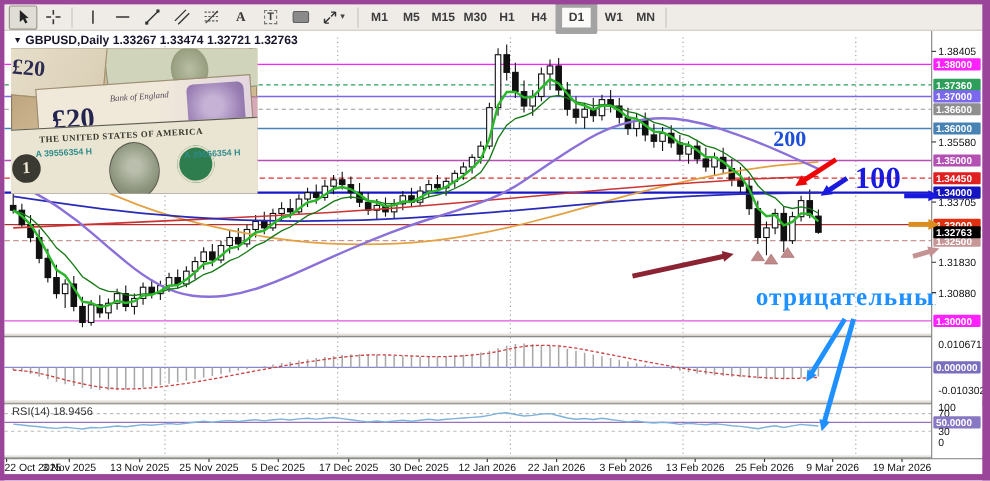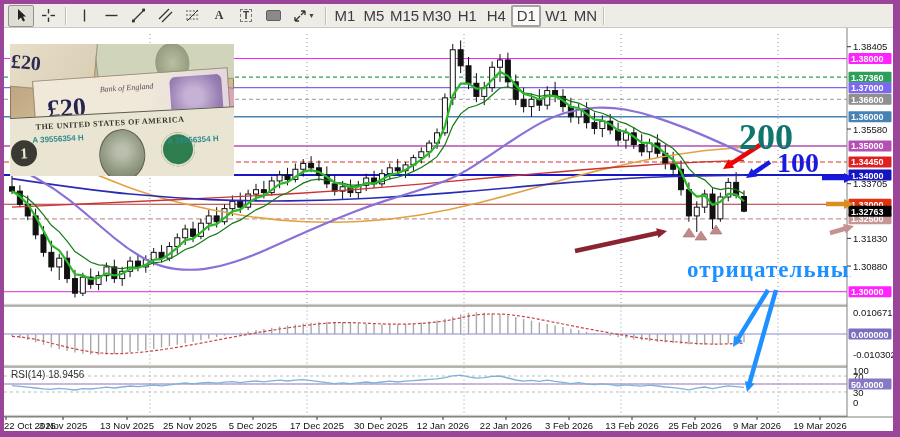--- a/index.html
+++ b/index.html
@@ -12,34 +12,34 @@
   #frame-bottom{left:0;top:431px;width:900px;height:6px;}
   
   .toolbar{position:absolute;left:4px;top:4px;width:889px;height:24px;background:#efece8;
            border-bottom:1px solid #cdc9c1;display:flex;align-items:center;gap:1px;
            padding:0 0 0 4px;box-sizing:border-box;z-index:10;}
   .tbtn{width:24px;height:20px;display:flex;align-items:center;justify-content:center;
         border:1px solid transparent;border-radius:2px;color:#3a3a3a;}
   .tbtn.active{background:#e0ddd7;border:1px solid #979389;}
   .tsep{width:1px;height:18px;background:#c2beb5;border-right:1px solid #fbfaf8;margin:0 3px;}
   .tfbtn{min-width:26px;height:18px;display:flex;align-items:center;justify-content:center;
-         font-size:15px;font-weight:normal;color:#3c3c3c;border:1px solid transparent;border-radius:2px;}
-  .tfbtn.active{background:#fbfaf8;border:2px solid #a3a3a3;}
+         font-size:11px;font-weight:bold;color:#3c3c3c;border:1px solid transparent;border-radius:2px;}
+  .tfbtn.active{background:#fbfaf8;border:6px solid #a3a3a3;}
   .glyphA{font-size:12px;font-weight:bold;font-family:"Liberation Serif",serif;}
   .glyphT{font-size:10px;font-weight:bold;border:1px dashed #777;padding:0 2px;line-height:11px;}
   .shapesGlyph{width:13px;height:9px;background:#8a8a8a;border:1px solid #5f5f5f;border-radius:2px;}
   .caret{font-size:7px;margin-left:1px;color:#444;}
   
   .overlay{position:absolute;z-index:5;pointer-events:none;white-space:nowrap;}
   #chart-title{left:12px;top:31px;font-size:11px;font-weight:bold;color:#14142a;}
   #chart-title .num{font-weight:bold;}
   #macd-label{left:11px;top:307px;font-size:10px;color:#333;}
   #rsi-label{left:11px;top:369px;font-size:10px;color:#333;}
   .ann{font-family:"Liberation Serif",serif;font-weight:bold;z-index:6;}
-  #ann-200{left:739px;top:116px;font-size:36px;color:#0f766e;}
+  #ann-200{left:703px;top:116px;font-size:20px;color:#1d4ed8;}
   #ann-100{left:777px;top:147px;font-size:28px;color:#1a1adf;}
   #ann-min{left:453px;top:240px;font-size:24px;color:#8c2332;letter-spacing:0.5px;}
   #ann-neg{left:687px;top:257px;font-size:23px;color:#1e90ff;letter-spacing:1px;
            width:164px;overflow:hidden;}
   
   #money{position:absolute;left:10px;top:44px;width:224px;height:132px;z-index:4;overflow:hidden;
          background:linear-gradient(135deg,#b49a74,#d9c59f 45%,#c4ae85);box-shadow:0 0 0 1px #8d7b5c inset;}
   #money *{position:absolute;box-sizing:border-box;}
   .note-ten{right:-12px;top:-10px;width:150px;height:52px;background:#cfd4ba;border:1px solid #8e9378;
             transform:rotate(-7deg);}
@@ -593,20 +593,28 @@
         <polygon points="733,347 733.9717742047675,335.8619725761269 742.4934864619589,341.0946029094901" fill="#1e90ff"></polygon>
         <line x1="776" y1="290" x2="749.1878032089932" y2="384.30496802354145" stroke="#1e90ff" stroke-width="4.5"></line>
         <polygon points="747,392 744.9253590259548,381.0138330238061 754.5441489965281,383.74858703504754" fill="#1e90ff"></polygon>
         <line x1="826" y1="204" x2="846" y2="204" stroke="#d98e1f" stroke-width="4.5"></line>
         <polygon points="854,204 844,209 844,199" fill="#d98e1f"></polygon>
         <line x1="830" y1="233" x2="846.3199999999999" y2="228.24" stroke="#c49292" stroke-width="4.5"></line>
         <polygon points="854,226 845.8,233.60000000000002 843,224" fill="#c49292"></polygon>
       </g>
     </svg>
 
+  <div class="overlay" id="chart-title">
+    <span style="font-size:8px;vertical-align:1px;">▼</span>
+    <span>GBPUSD,Daily</span>
+    <span class="num">1.33267</span>
+    <span class="num">1.33474</span>
+    <span class="num">1.32721</span>
+    <span class="num">1.32763</span>
+  </div>
 
   <div class="overlay" id="rsi-label">
     <span>RSI(14)</span>
     <span>18.9456</span>
   </div>
 
   <div class="overlay ann" id="ann-200">200</div>
   <div class="overlay ann" id="ann-100">100</div>
   <div class="overlay ann" id="ann-neg">отрицательный</div>
 

